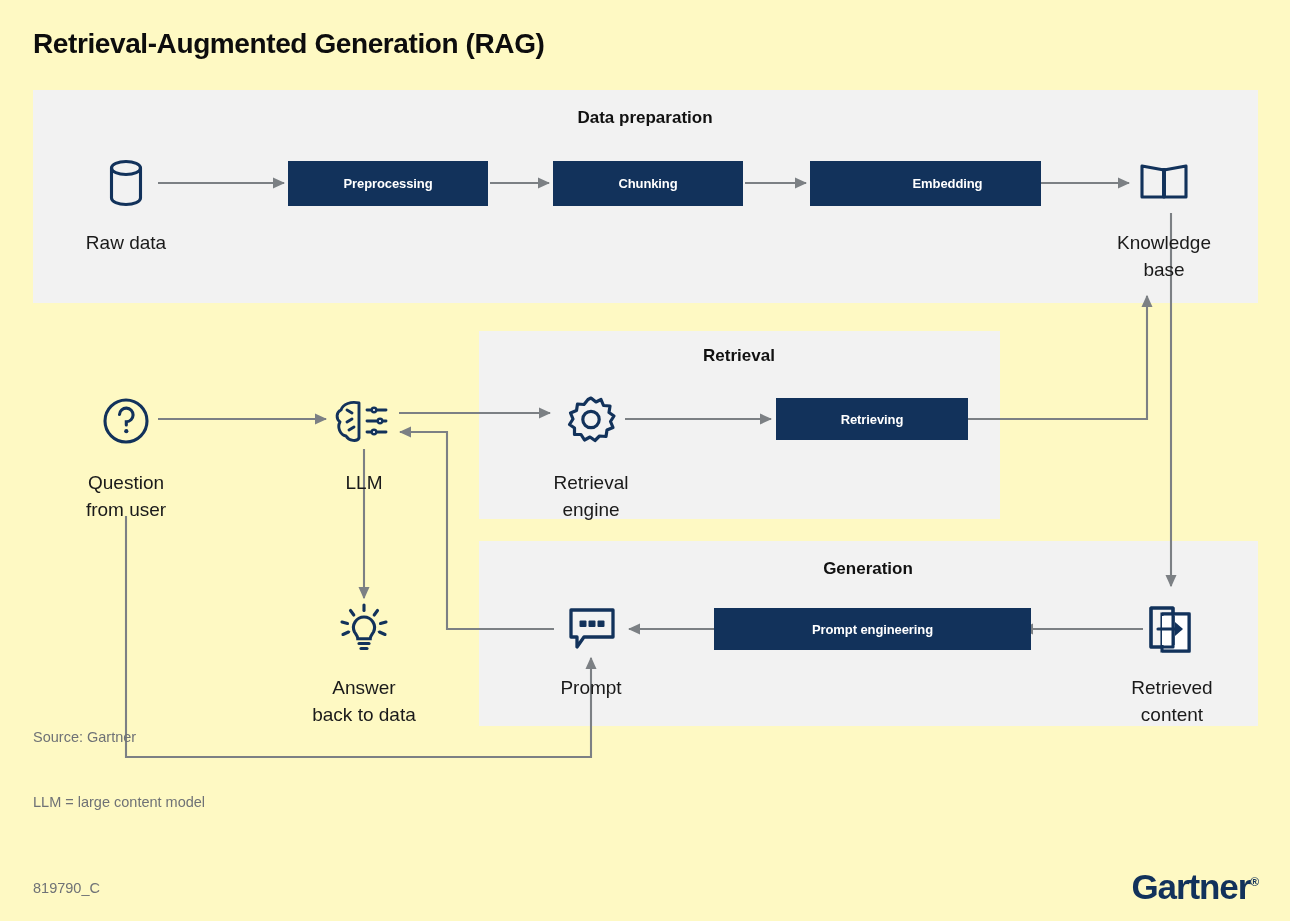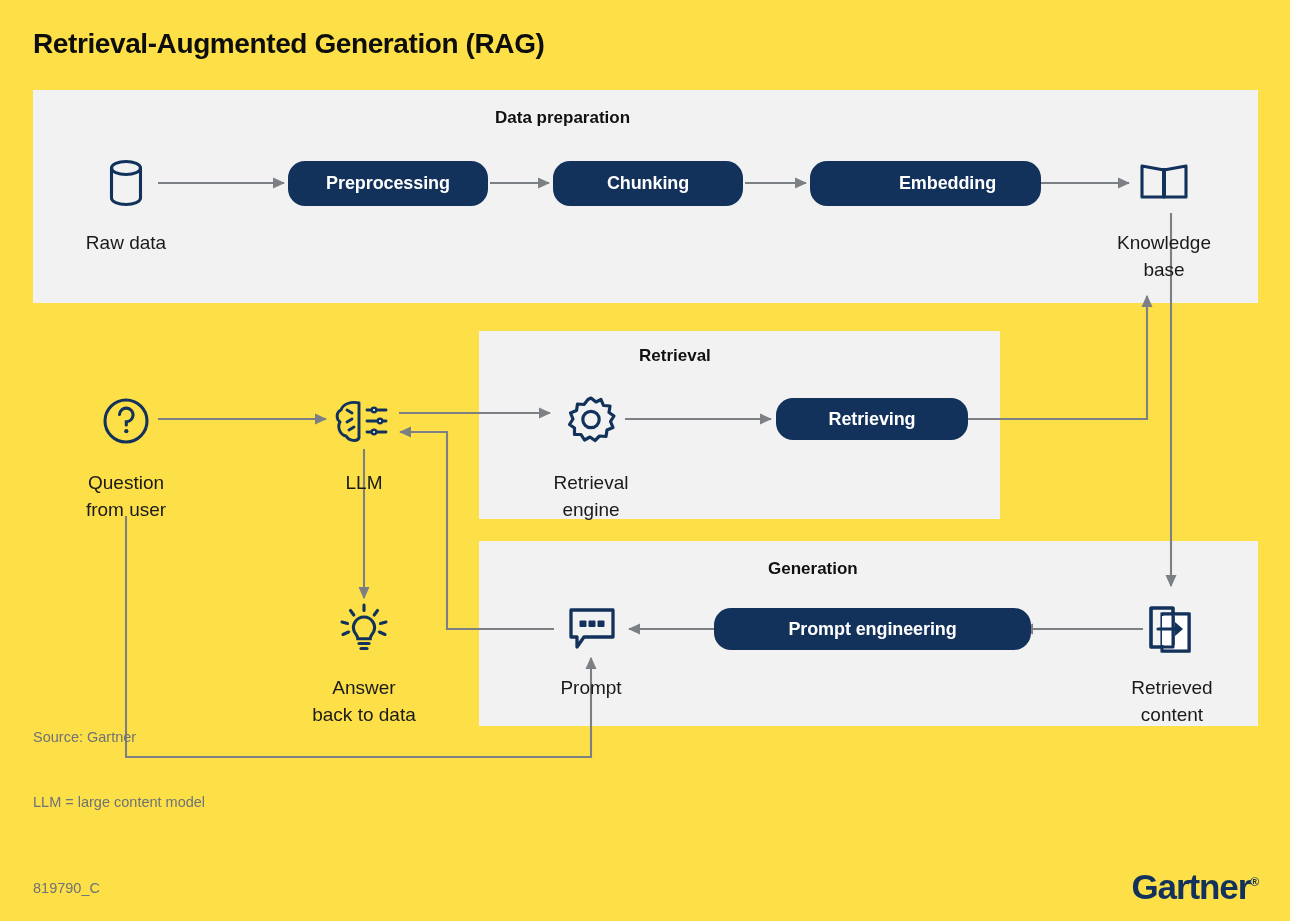--- a/index.html
+++ b/index.html
@@ -1,30 +1,30 @@
 <!DOCTYPE html>
 <html><head>
 <meta charset="utf-8">
 <style>
   html,body{margin:0;padding:0;background:#fff;}
   body{width:1290px;height:921px;font-family:"Liberation Sans",sans-serif;overflow:hidden;}
-  #stage{position:relative;width:1290px;height:921px;background:#fde047;}
+  #stage{position:relative;width:1290px;height:921px;background:#fef9c3;}
   #page-title{
     position:absolute;left:33px;top:28px;
     font-size:28px;font-weight:bold;color:#0d0d0d;letter-spacing:-0.4px;
   }
   .band{position:absolute;background:#f2f2f2;}
   .band-title{
     position:absolute;font-size:17px;font-weight:bold;color:#111;
-    text-align:left;white-space:nowrap;
+    text-align:center;white-space:nowrap;
   }
   .navybox{
     position:absolute;background:#12325b;color:#fff;
     display:flex;align-items:center;justify-content:center;
-    font-size:18px;font-weight:bold;letter-spacing:-0.1px;border-radius:17px;
+    font-size:13px;font-weight:bold;letter-spacing:-0.1px;
   }
   .nodelabel{
     position:absolute;font-size:19px;color:#1a1a1a;text-align:center;
     line-height:1.42;white-space:pre-line;margin-top:16px;
   }
   .icon{position:absolute;}
   .footnote{position:absolute;font-size:14.5px;color:#6f7276;white-space:nowrap;}
   #svg-wires{position:absolute;left:0;top:0;width:1290px;height:921px;}
   #gartner-logo{
     position:absolute;right:31px;bottom:14px;

